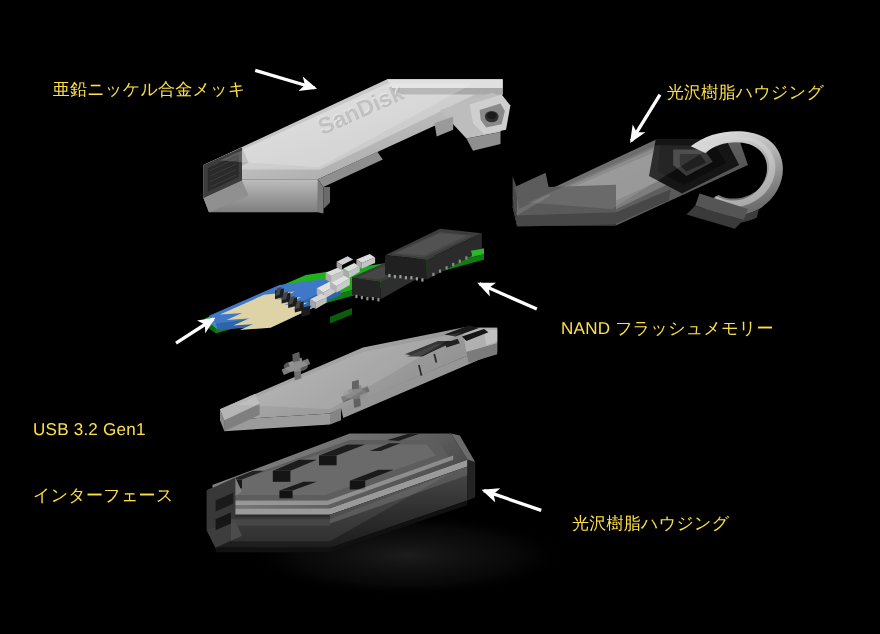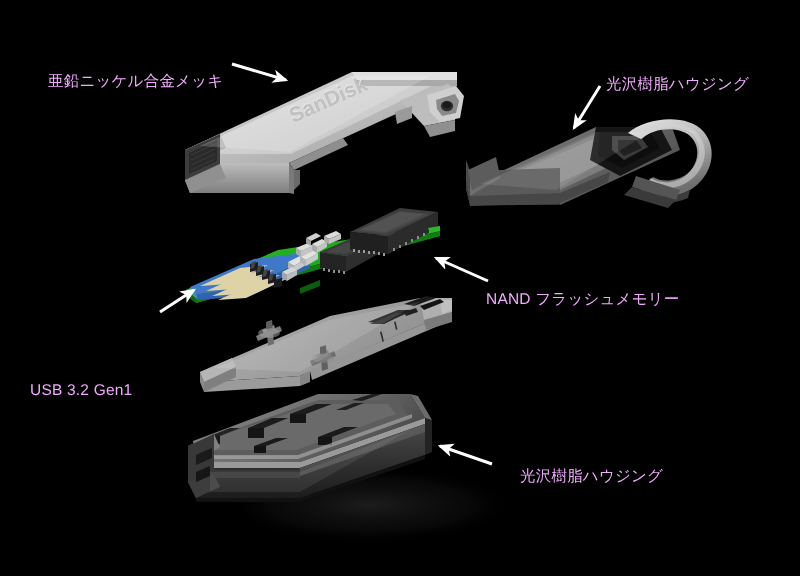--- a/index.html
+++ b/index.html
@@ -21,32 +21,32 @@
     background: #000000;
   }
   #scene {
     position: absolute;
     left: 0; top: 0;
     width: 800px;
     height: 576px;
   }
   .callout {
     position: absolute;
-    color: #f0abfc;
+    color: #fde047;
     font-family: "Liberation Sans", "DejaVu Sans", sans-serif;
     font-size: 15.5px;
     line-height: 20px;
     letter-spacing: 0.2px;
     white-space: pre;
     text-rendering: geometricPrecision;
     user-select: none;
   }
   .callout.c1 { left: 30px;  top: 52px; }
   .callout.c2 { left: 588px; top: 55px; }
-  .callout.c3 { left: 468px; top: 270px; }
+  .callout.c3 { left: 492px; top: 270px; }
   .callout.c4 { left: 30px;  top: 341px; }
   .callout.c5 { left: 502px; top: 447px; }
   .sublabel { display: block; }
 </style>
 </head>
 <body>
 
 <div id="stage">
 
   <svg id="scene" viewBox="0 0 800 576" xmlns="http://www.w3.org/2000/svg">
@@ -420,19 +420,20 @@
   <div class="callout c2">
     <span>光沢樹脂ハウジング</span>
   </div>
 
   <div class="callout c3">
     <span>NAND フラッシュメモリー</span>
   </div>
 
   <div class="callout c4">
     <span class="sublabel">USB 3.2 Gen1</span>
+    <span class="sublabel">インターフェース</span>
   </div>
 
   <div class="callout c5">
     <span>光沢樹脂ハウジング</span>
   </div>
 
 </div>
 
 </body></html>

